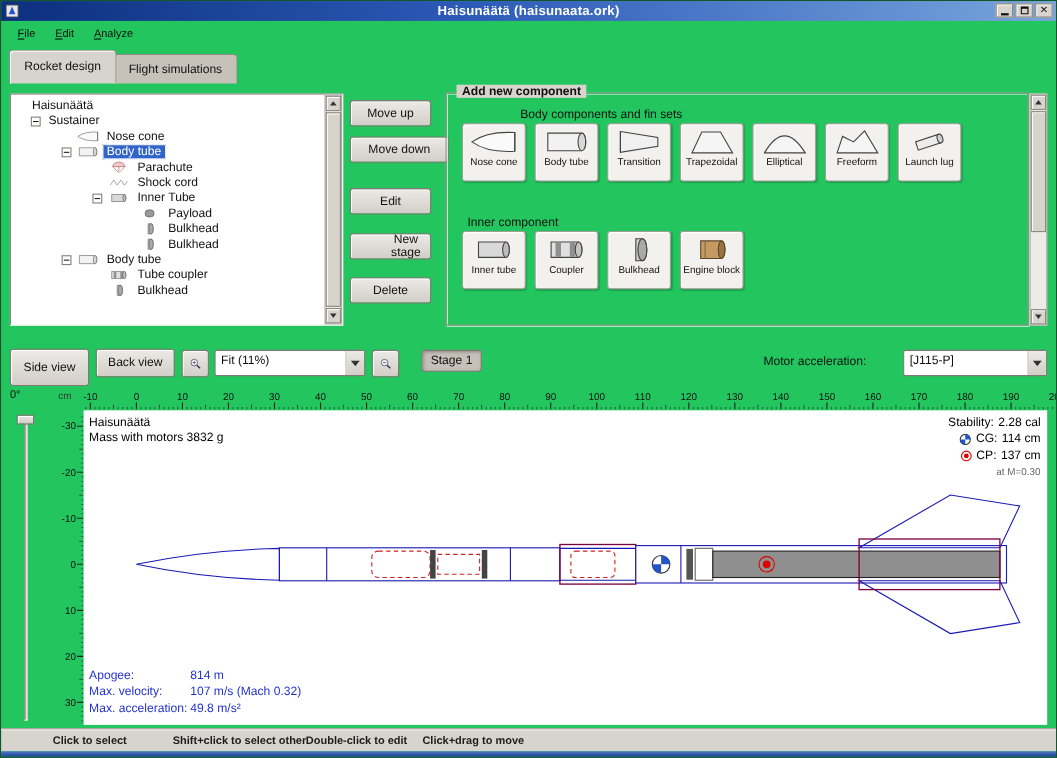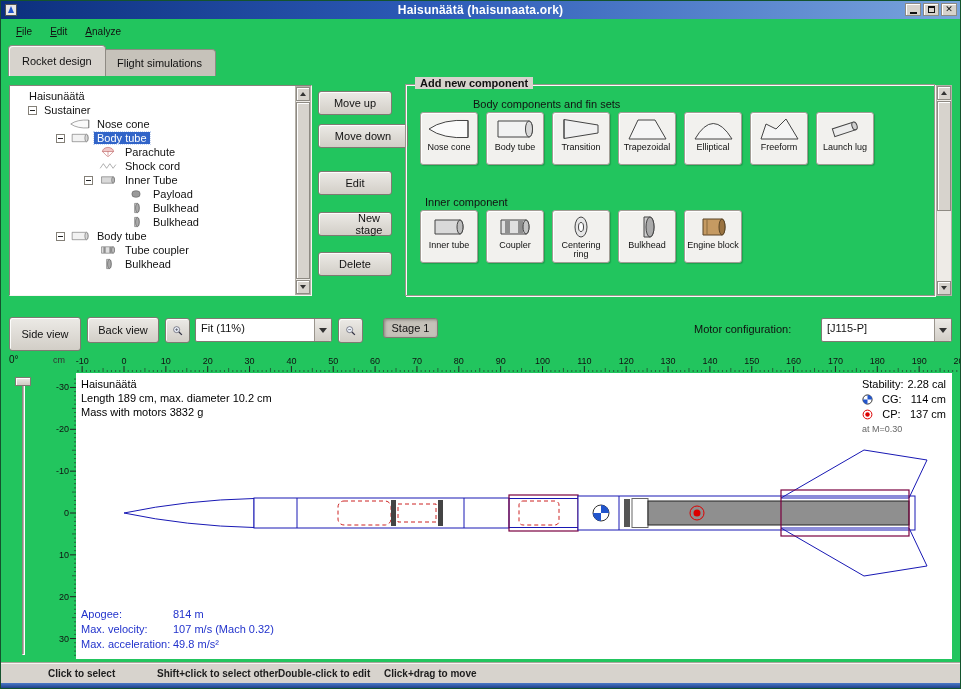--- a/index.html
+++ b/index.html
@@ -89,21 +89,21 @@
 
   .blueline{stroke:var(--rocket_outline,#1818b4);fill:none;stroke-width:1;}
   .whitefill{fill:#fff;}
   .redline{stroke:var(--component_marker,#cc2222);fill:none;stroke-width:1;}
   .dashed{stroke-dasharray:4 3;}
   .maroonline{stroke:var(--highlight_outline,#7a0040);fill:none;stroke-width:1.2;}
   .grayline{stroke:#666;fill:none;}
 
   .info-tl{position:absolute;left:5px;top:4px;font-size:11px;line-height:14px;color:#000;}
   .info-tr{position:absolute;right:6px;top:4px;font-size:11px;line-height:15px;color:#000;}
-  .info-tr .srow{display:flex;justify-content:space-between;align-items:center;gap:4px;}
+  .info-tr .srow{display:flex;justify-content:flex-end;align-items:center;gap:4px;}
   .machnote{font-size:9px;color:#666;}
   .info-bl{position:absolute;left:5px;top:234px;font-size:11px;line-height:15px;color:var(--flight_info_text,#2233cc);}
   .flabel{display:inline-block;width:92px;}
 
   .statusbar{position:absolute;left:0;right:0;top:661px;height:21px;background:#d7d3cd;
     border-top:1px solid #a9a49c;box-shadow:inset 0 1px 0 #f6f5f2;}
   .hint{position:absolute;top:5px;font-size:10px;font-weight:bold;color:#1c1c1c;white-space:nowrap;}
   .bottomstrip{position:absolute;left:0;right:0;top:682px;height:6px;
     background:linear-gradient(#4a79c8,#16357e);}
 </style>
@@ -371,26 +371,20 @@
         <svg width="44" height="26" viewBox="0 0 44 26">
           <use href="#ic-inner-tube" xlink:href="#ic-inner-tube"></use>
         </svg>
         <span class="pal-label">Inner tube</span>
       </button>
       <button class="pal-btn">
         <svg width="44" height="26" viewBox="0 0 44 26">
           <use href="#ic-coupler" xlink:href="#ic-coupler"></use>
         </svg>
         <span class="pal-label">Coupler</span>
-      </button>
-      <button class="pal-btn">
-        <svg width="44" height="26" viewBox="0 0 44 26">
-          <use href="#ic-centering-ring" xlink:href="#ic-centering-ring"></use>
-        </svg>
-        <span class="pal-label">Centering ring</span>
       </button>
       <button class="pal-btn">
         <svg width="44" height="26" viewBox="0 0 44 26">
           <use href="#ic-bulkhead" xlink:href="#ic-bulkhead"></use>
         </svg>
         <span class="pal-label">Bulkhead</span>
       </button>
       <button class="pal-btn">
         <svg width="44" height="26" viewBox="0 0 44 26">
           <use href="#ic-engine-block" xlink:href="#ic-engine-block"></use>
@@ -425,21 +419,21 @@
       </span>
   </div>
   <button class="btn3d" style="left:337px;top:317px;width:25px;height:25px;">
     <svg width="19" height="19" viewBox="0 0 19 19">
       <circle cx="8" cy="8" r="5.2" fill="#eef3fb" stroke="#334"></circle>
       <line x1="12" y1="12" x2="17" y2="17" stroke="#334" stroke-width="2.2"></line>
       <line x1="5.5" y1="8" x2="10.5" y2="8" stroke="#334"></line>
     </svg>
   </button>
   <button class="btn3d pressed" style="left:382px;top:317px;width:55px;height:20px;">Stage 1</button>
-  <div style="position:absolute;left:693px;top:322px;font-size:11px;">Motor configuration:</div>
+  <div style="position:absolute;left:693px;top:322px;font-size:11px;">Motor acceleration:</div>
   <div class="combo" style="left:820px;top:317px;width:131px;height:24px;">
     <span class="combo-text">[J115-P]</span>
     <span class="combo-btn">
         <span class="tri-down"></span>
       </span>
   </div>
 
   <div class="angle-label">0°</div>
   <div class="vslider">
     <div class="vtrack"></div>
@@ -795,21 +789,20 @@
       </g>
 
       <g>
         <circle cx="621" cy="140" r="7" fill="none" stroke="var(--cp_color,#dd0000)"></circle>
         <circle cx="621" cy="140" r="3.5" fill="var(--cp_color,#dd0000)"></circle>
       </g>
     </svg>
 
     <div class="info-tl">
       <div>Haisunäätä</div>
-      <div>Length 189 cm, max. diameter 10.2 cm</div>
       <div>Mass with motors 3832 g</div>
     </div>
 
     <div class="info-tr">
       <div class="srow">
         <span>Stability:</span>
         <span>2.28 cal</span>
       </div>
       <div class="srow">
         <svg width="11" height="11" viewBox="0 0 11 11">

